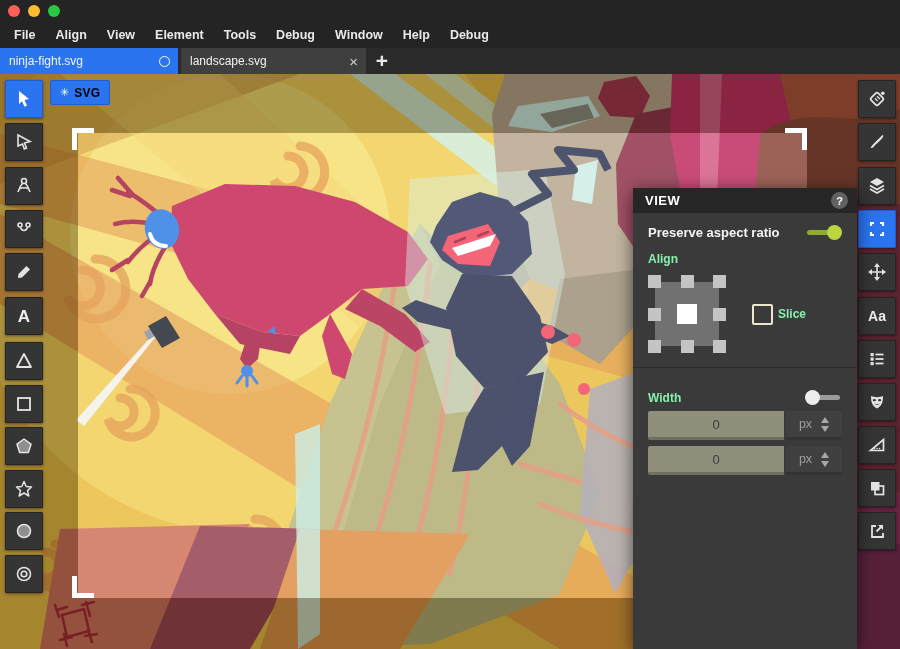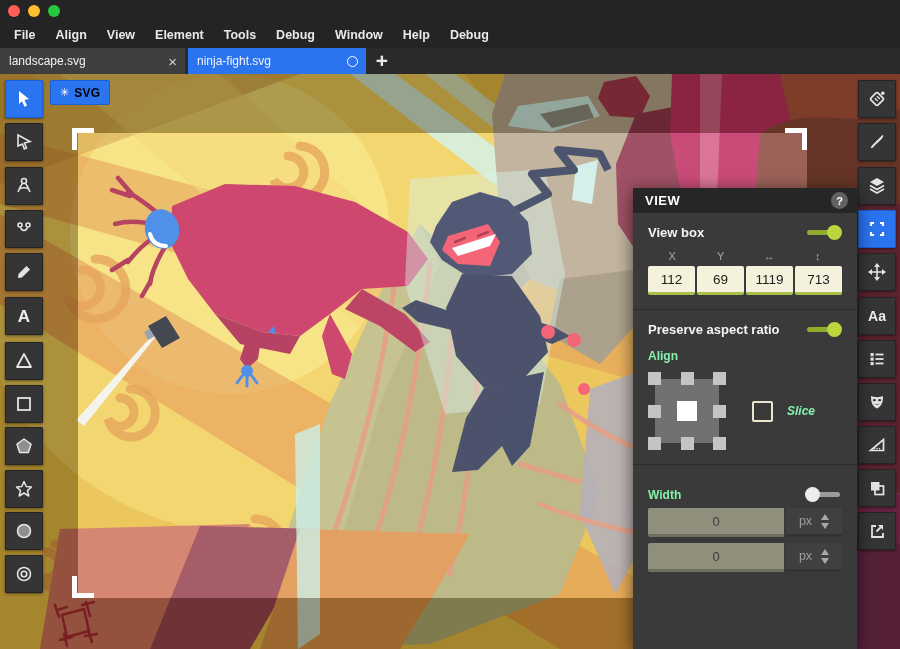--- a/index.html
+++ b/index.html
@@ -64,21 +64,21 @@
   .vb-fields{display:flex;gap:2px;margin-top:4px;}
   .vb-field{flex:1;min-width:0;height:29px;background:#f4f2dc;border:none;border-bottom:3px solid #a9bf4a;
             border-radius:2px;text-align:center;font-size:13.5px;color:#222;
             font-family:"Liberation Sans",sans-serif;box-sizing:border-box;}
   .align-lbl{margin:12px 0 9px;}
   .agrid{position:relative;width:78px;height:78px;flex:none;}
   .agrid .bgq{position:absolute;left:7px;top:7px;right:7px;bottom:7px;background:#717171;}
   .sq{position:absolute;width:13px;height:13px;background:#c4c4c4;}
   .sq-c{position:absolute;left:29px;top:29px;width:20px;height:20px;background:#fff;}
   .grid-row{display:flex;align-items:center;}
-  .slice{display:flex;align-items:center;gap:14px;margin-left:26px;font-style:italic;}
+  .slice{display:flex;align-items:center;gap:5px;margin-left:26px;}
   .checkbox{width:17px;height:17px;border:2px solid #ece6cc;border-radius:2px;background:transparent;}
   .vp-title{font-size:14px;font-weight:bold;color:#f4f4f4;}
   .vp-row-lbl{margin-top:10px;}
   .num-row{display:flex;margin-top:6px;}
   .num-input{flex:1;min-width:0;height:29px;background:#8f8f7c;border:none;border-bottom:3px solid #6f6f60;
              color:#3c3c3c;text-align:center;font-size:13px;border-radius:2px 0 0 2px;
              font-family:"Liberation Sans",sans-serif;box-sizing:border-box;}
   .unit-box{width:56px;height:29px;background:#404040;border-bottom:3px solid #343434;margin-left:2px;
             display:flex;align-items:center;justify-content:center;gap:9px;border-radius:0 2px 2px 0;
             box-sizing:border-box;}
@@ -104,27 +104,27 @@
   <div class="menu-item">View</div>
   <div class="menu-item">Element</div>
   <div class="menu-item">Tools</div>
   <div class="menu-item">Debug</div>
   <div class="menu-item">Window</div>
   <div class="menu-item">Help</div>
   <div class="menu-item">Debug</div>
 </div>
 
 <div class="tabbar">
+  <div class="tab tab-active">
+    <span class="tab-label">ninja-fight.svg</span>
+    <span class="tab-ring"></span>
+  </div>
   <div class="tab tab-inactive">
     <span class="tab-label">landscape.svg</span>
     <span class="tab-close">×</span>
-  </div>
-  <div class="tab tab-active">
-    <span class="tab-label">ninja-fight.svg</span>
-    <span class="tab-ring"></span>
   </div>
   <div class="tab-new">+</div>
 </div>
 
 <div class="canvas">
   <svg class="art" width="900" height="575" viewBox="0 0 900 575">
     <rect width="900" height="575" fill="#e9bd3f"></rect>
     <circle cx="250" cy="180" r="280" fill="#f2d058" opacity="0.9"></circle>
     <circle cx="230" cy="160" r="160" fill="#f6e277" opacity="0.8"></circle>
     <polygon points="0,60 900,300 900,380 0,130" fill="#e08a3c" opacity="0.55"></polygon>
@@ -370,41 +370,20 @@
     <path d="M11 4 H16 V9 L11 4 Z" fill="#e4e4e4"></path>
     </svg>
 </div>
 
 <div class="panel">
   <div class="panel-header">
     <span class="panel-title">VIEW</span>
     <span class="help">?</span>
   </div>
 
-  <div class="section">
-    <div class="row-between">
-      <span class="lbl-bold">View box</span>
-      <div class="tog on">
-          <div class="track"></div>
-          <div class="knob"></div>
-        </div>
-    </div>
-    <div class="vb-cols">
-      <span class="vb-col">X</span>
-      <span class="vb-col">Y</span>
-      <span class="vb-col">↔</span>
-      <span class="vb-col">↕</span>
-    </div>
-    <div class="vb-fields">
-      <input class="vb-field" value="112" style="">
-      <input class="vb-field" value="69" style="">
-      <input class="vb-field" value="1119" style="">
-      <input class="vb-field" value="713" style="">
-    </div>
-  </div>
 
   <div class="section" style="">
     <div class="row-between">
       <span class="lbl-bold">Preserve aspect ratio</span>
       <div class="tog on">
           <div class="track"></div>
           <div class="knob"></div>
         </div>
     </div>
     <div class="lbl-mid align-lbl">Align</div>

